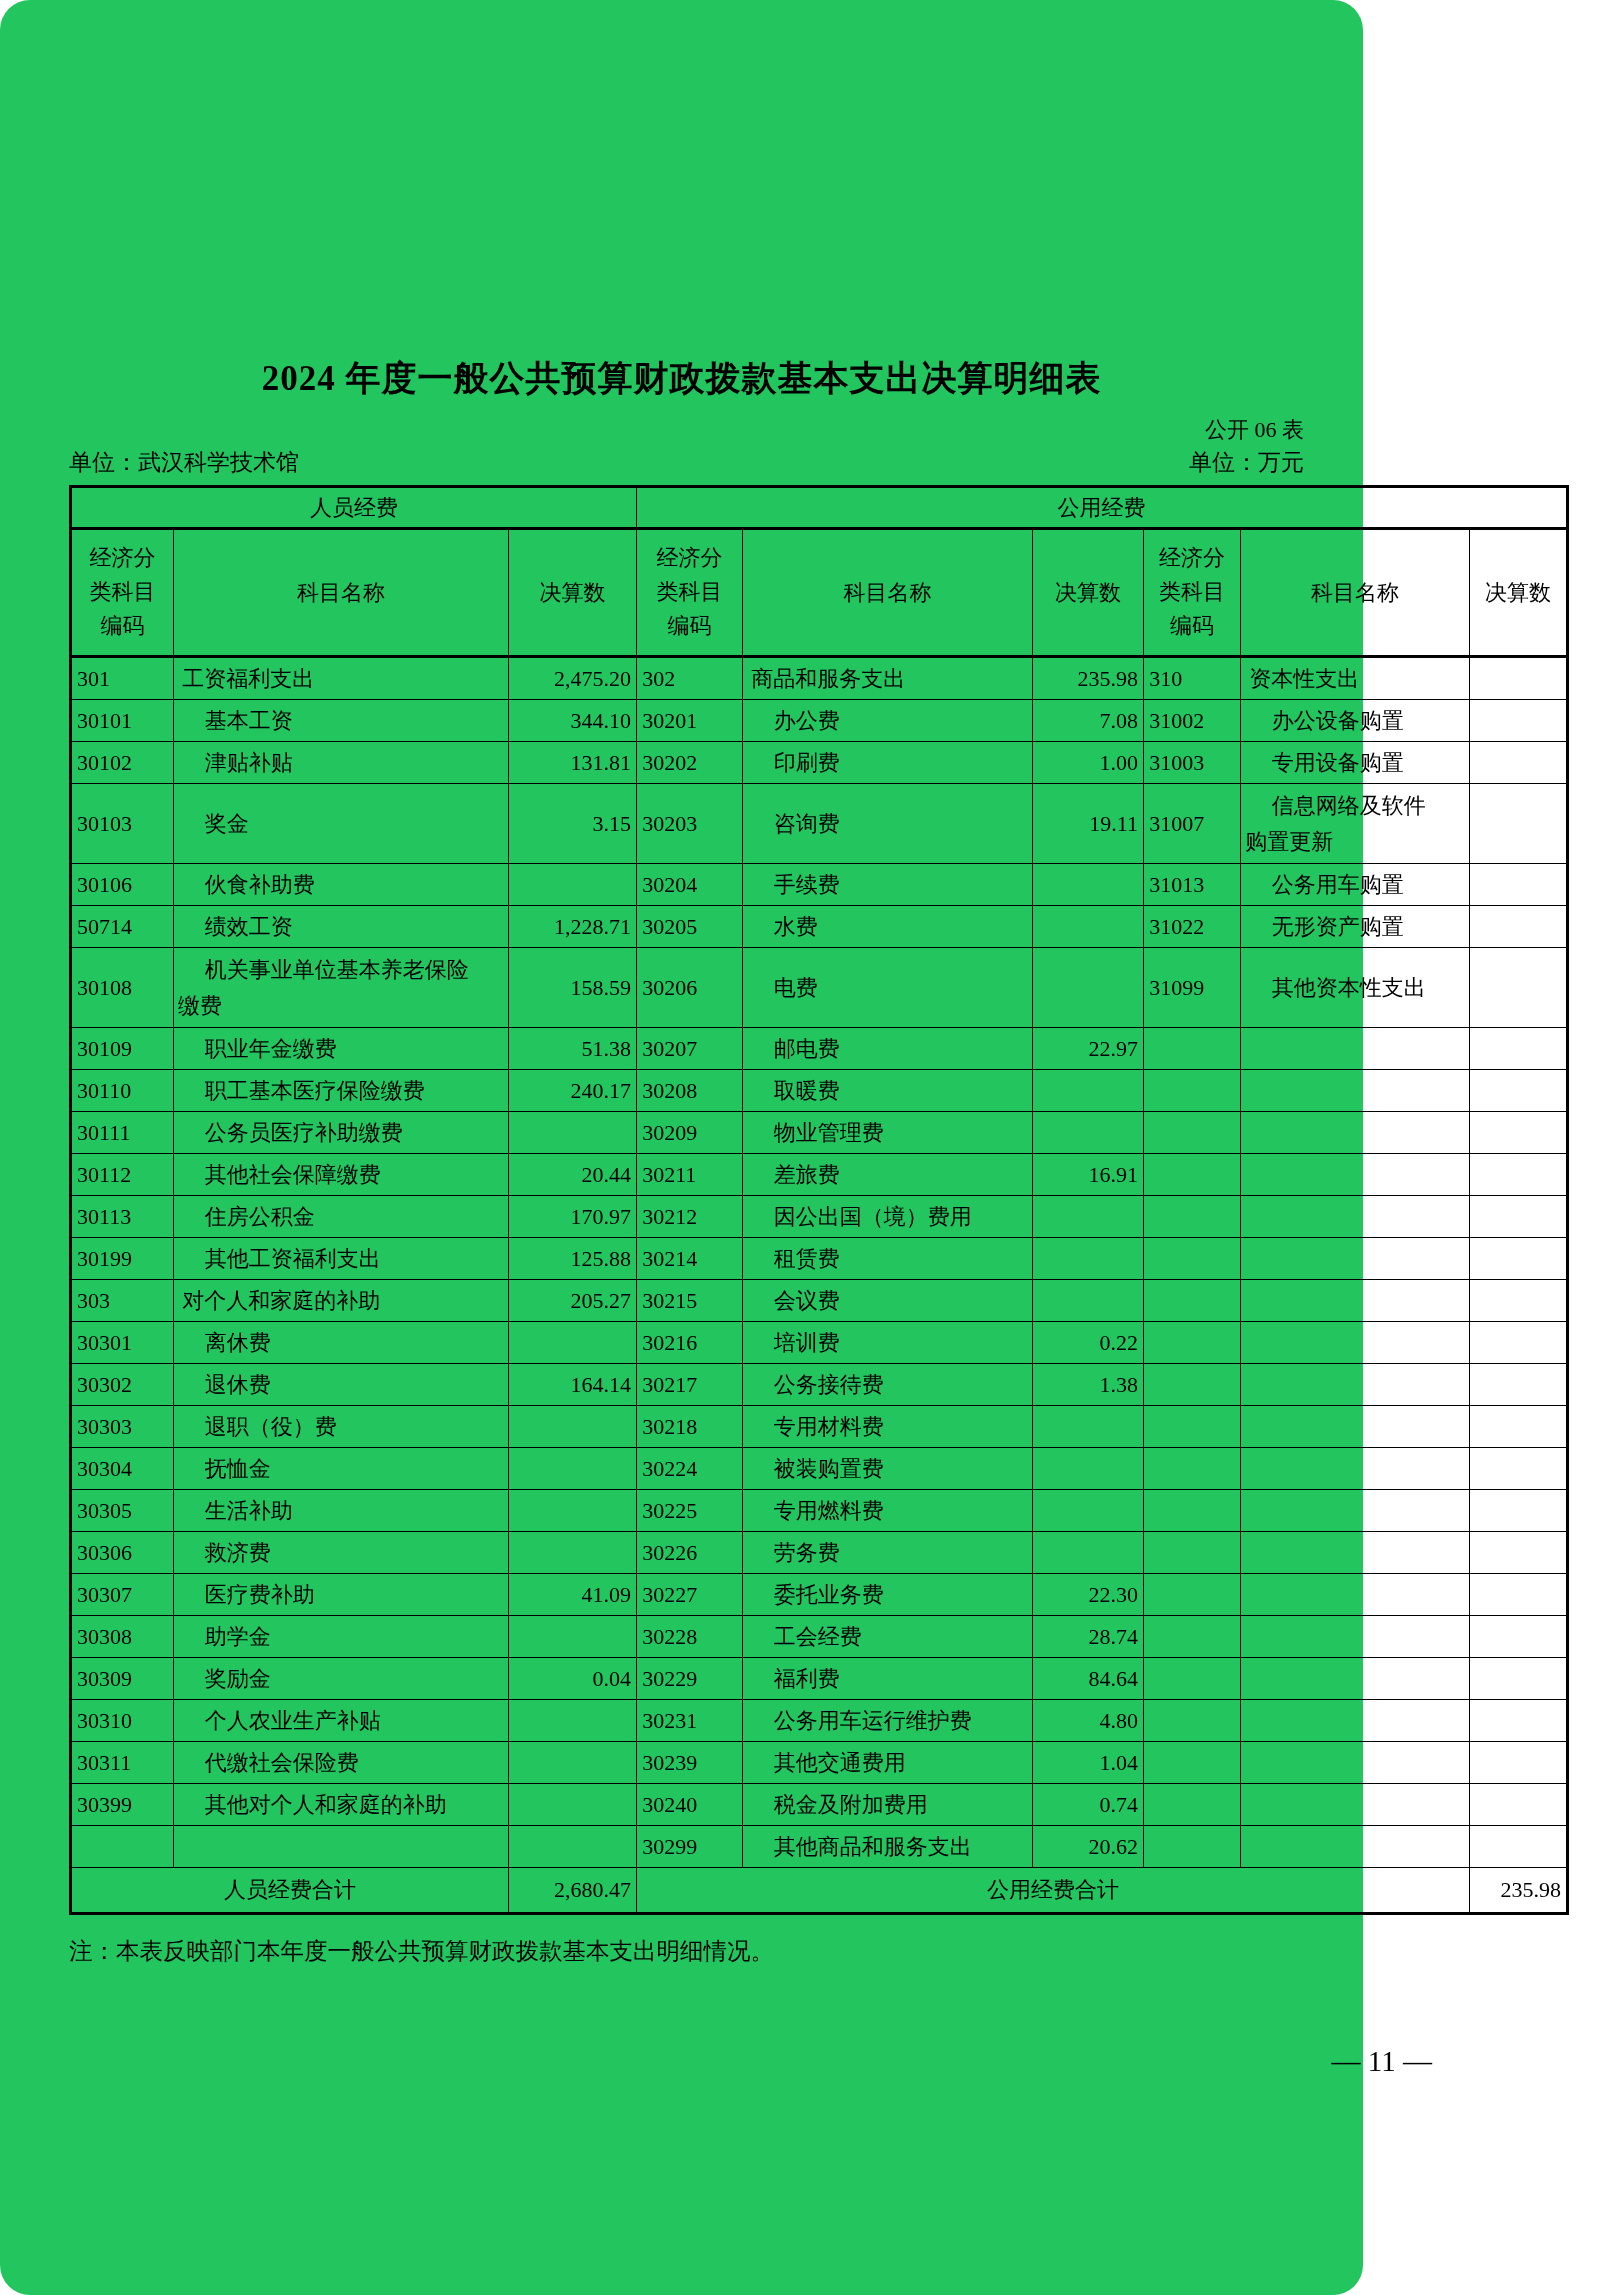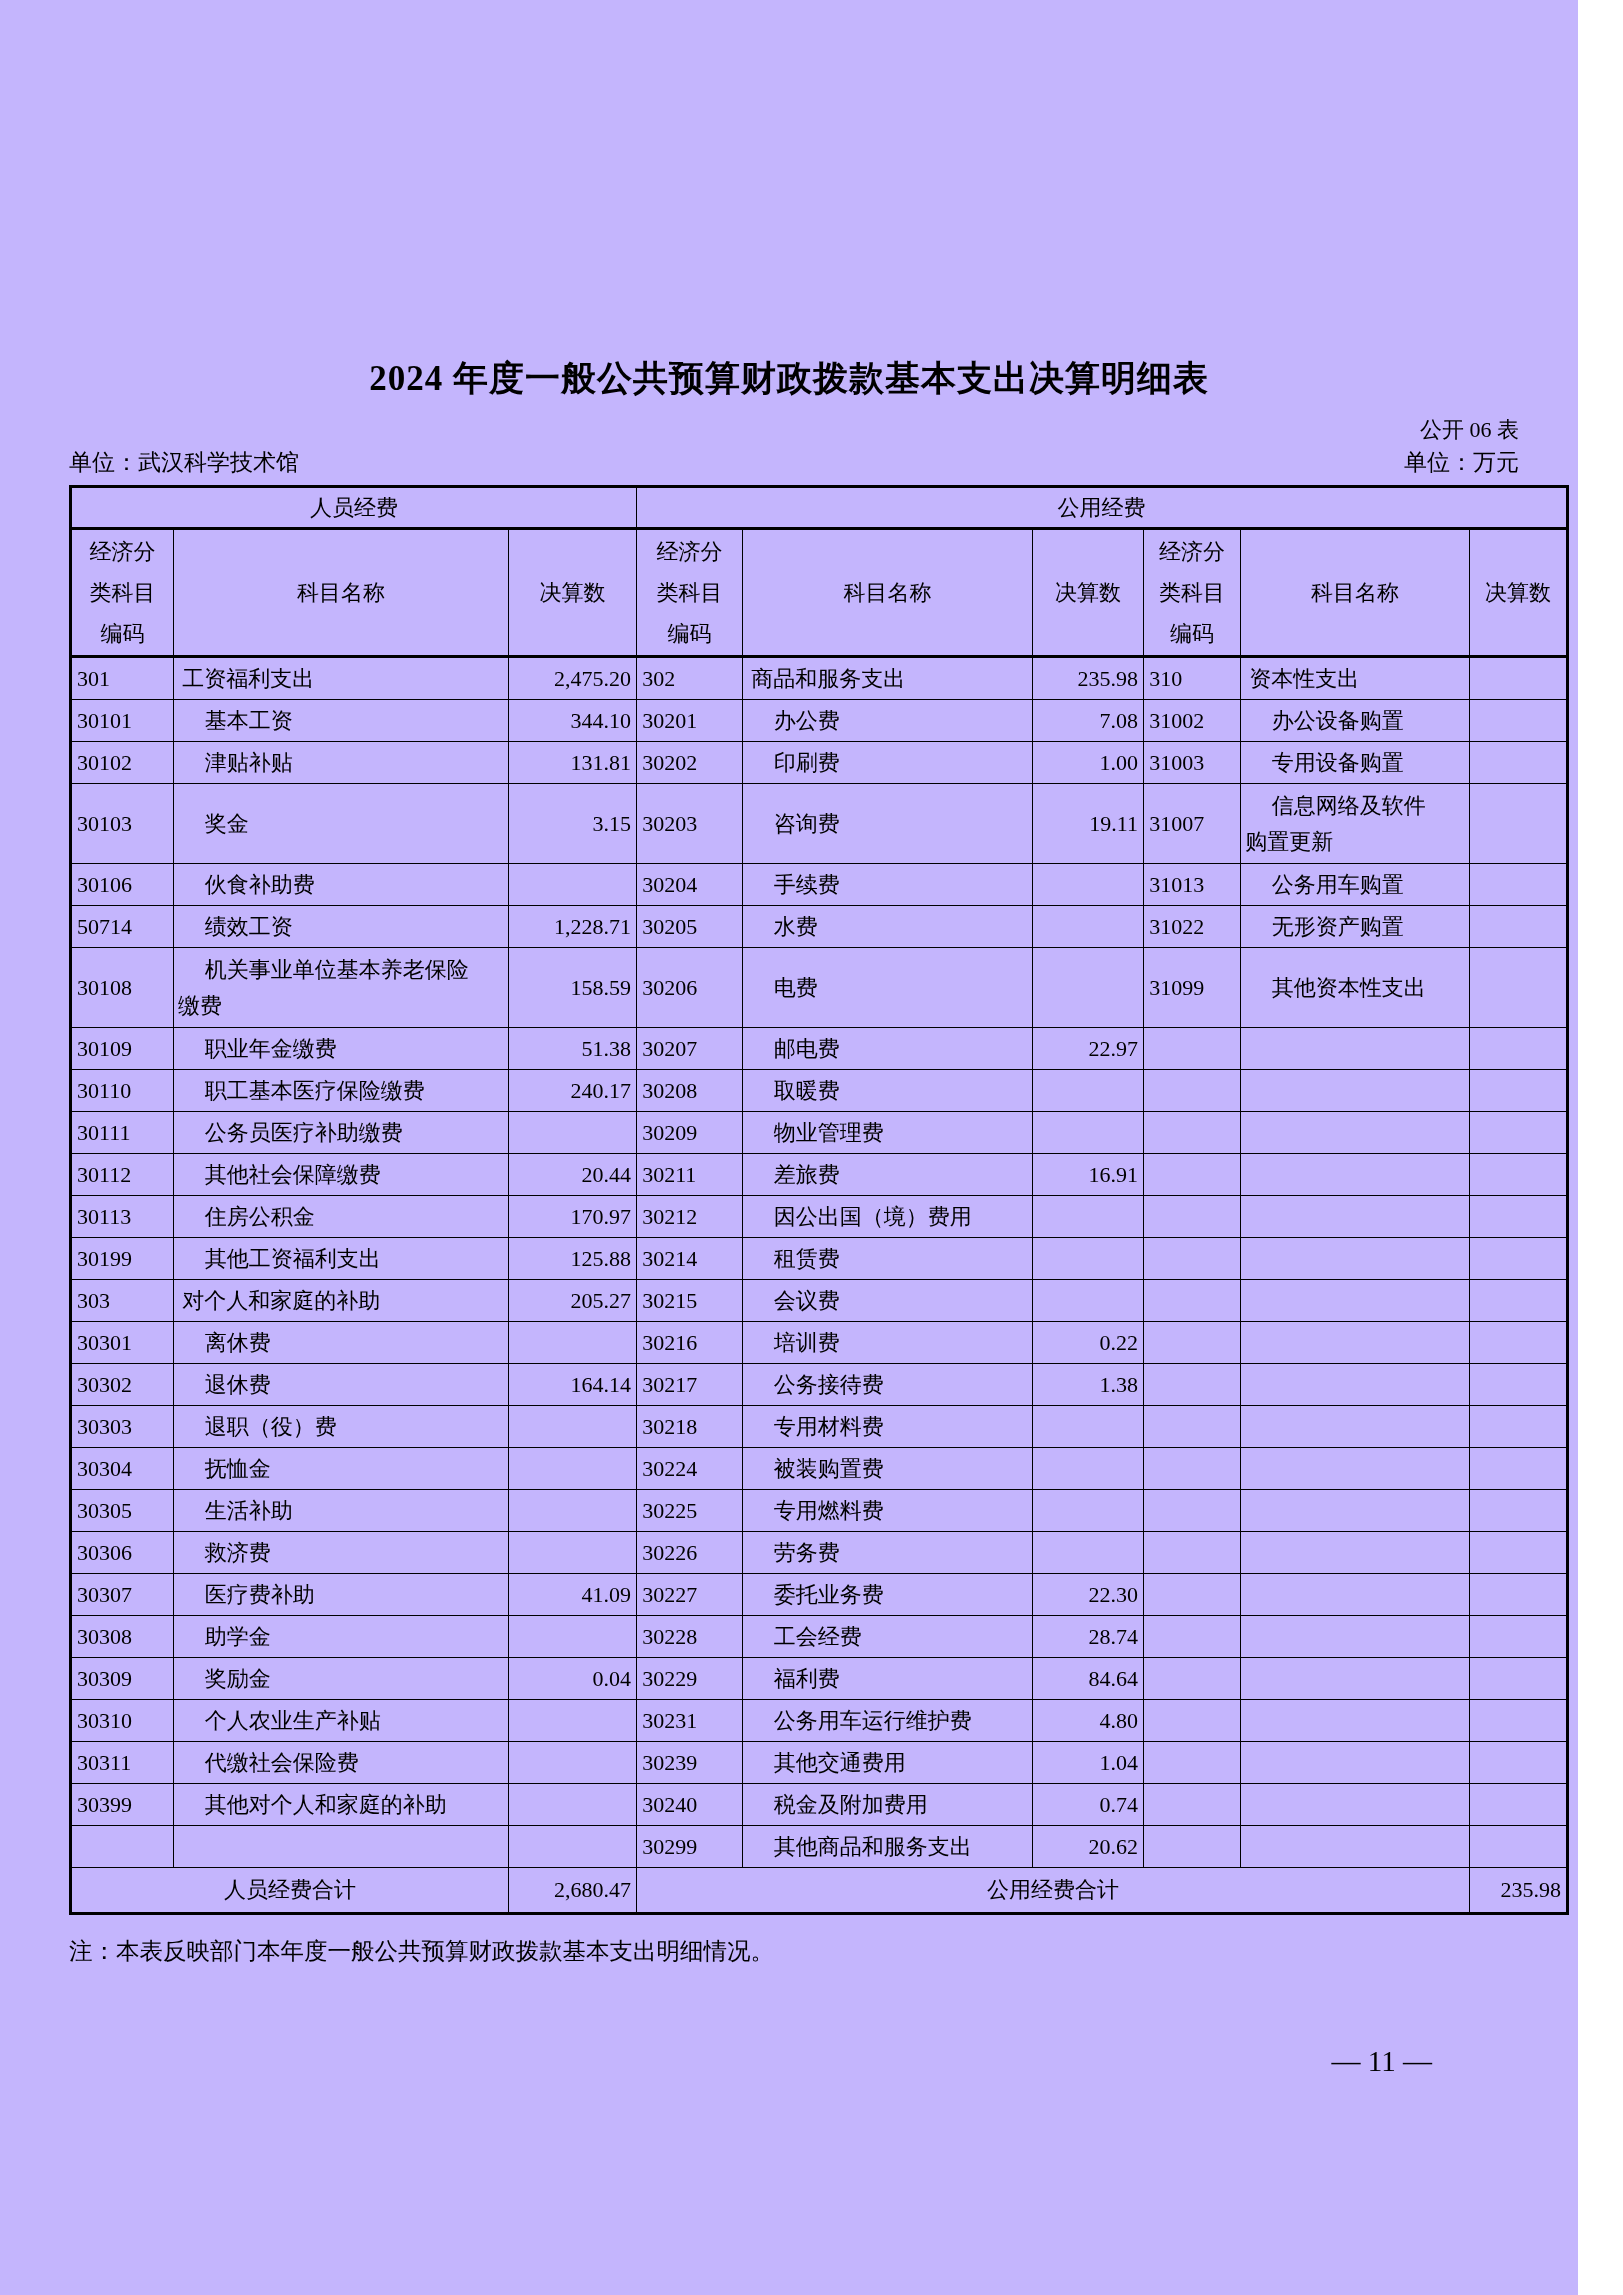--- a/index.html
+++ b/index.html
@@ -1,22 +1,23 @@
 <!DOCTYPE html>
 <html style="font-size:8.2px"><head>
 <meta charset="utf-8">
 <style>
   html,body { margin:0; padding:0; background:#ffffff; }
   .page {
     position: relative;
-    width: 1578px;
+    width: 1363px;
     height: 2295px;
-    background: #c4b5fd;
+    background: #22c55e;
     color: #000000;
     font-family: "Liberation Serif", "DejaVu Serif", serif;
+    border-radius: 30px;
   }
   .title {
     margin: 0;
     padding-top: 355px;
     text-align: center;
     font-size: 35px;
     font-weight: bold;
     letter-spacing: 1px;
   }
   .meta-right {
@@ -41,21 +42,21 @@
   }
   table.budget th, table.budget td {
     border: 1.5px solid #000;
     vertical-align: middle;
     font-weight: normal;
     line-height: 36px;
     overflow: hidden;
   }
   tr.group-header th { height: 37px; text-align: center; border-bottom: 3.6px solid #000; }
   tr.col-header th { height: 123px; text-align: center; border-bottom: 3.6px solid #000; }
-  tr.col-header .narrow { display: inline-block; width: 70px; line-height: 41px; word-break: break-all; }
+  tr.col-header .narrow { display: inline-block; width: 70px; line-height: 34px; word-break: break-all; }
   tbody td { height: 39px; }
   tbody tr:nth-child(4) td, tbody tr:nth-child(7) td { height: 77px; }
   td.code { text-align: left; padding-left: 5.1px; }
   td.name { text-align: left; padding: 0 28px 0 4.1px; word-break: break-all; line-height: 37px; }
   td.name.lvl0 { text-indent: 4.1px; }
   td.name.lvl1 { text-indent: 26.6px; }
   td.val { text-align: right; padding-right: 5.1px; }
   tfoot td { height: 42px; border-top: 3.6px solid #000; }
   td.total-label { text-align: center; }
   .note {

